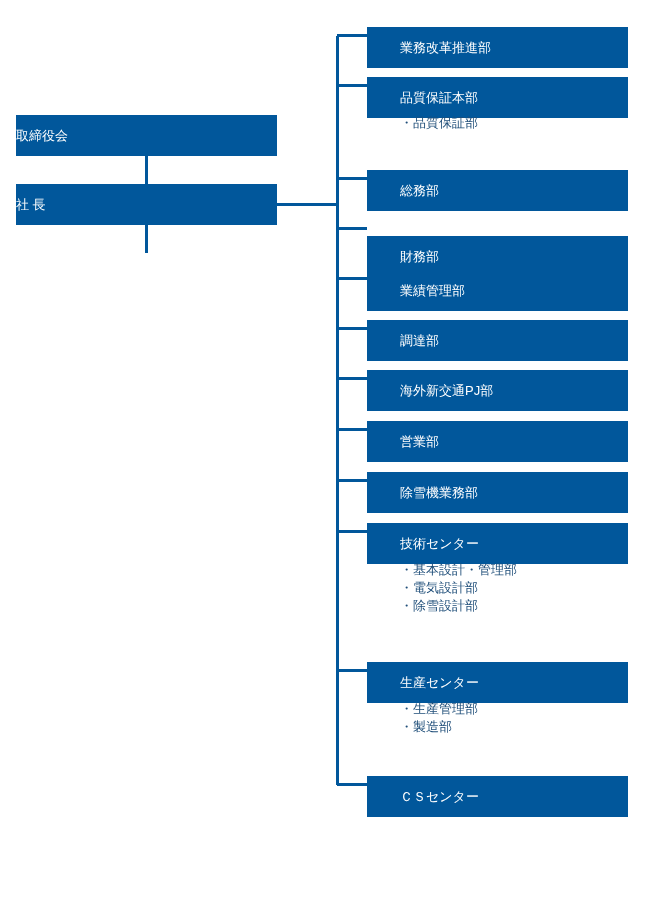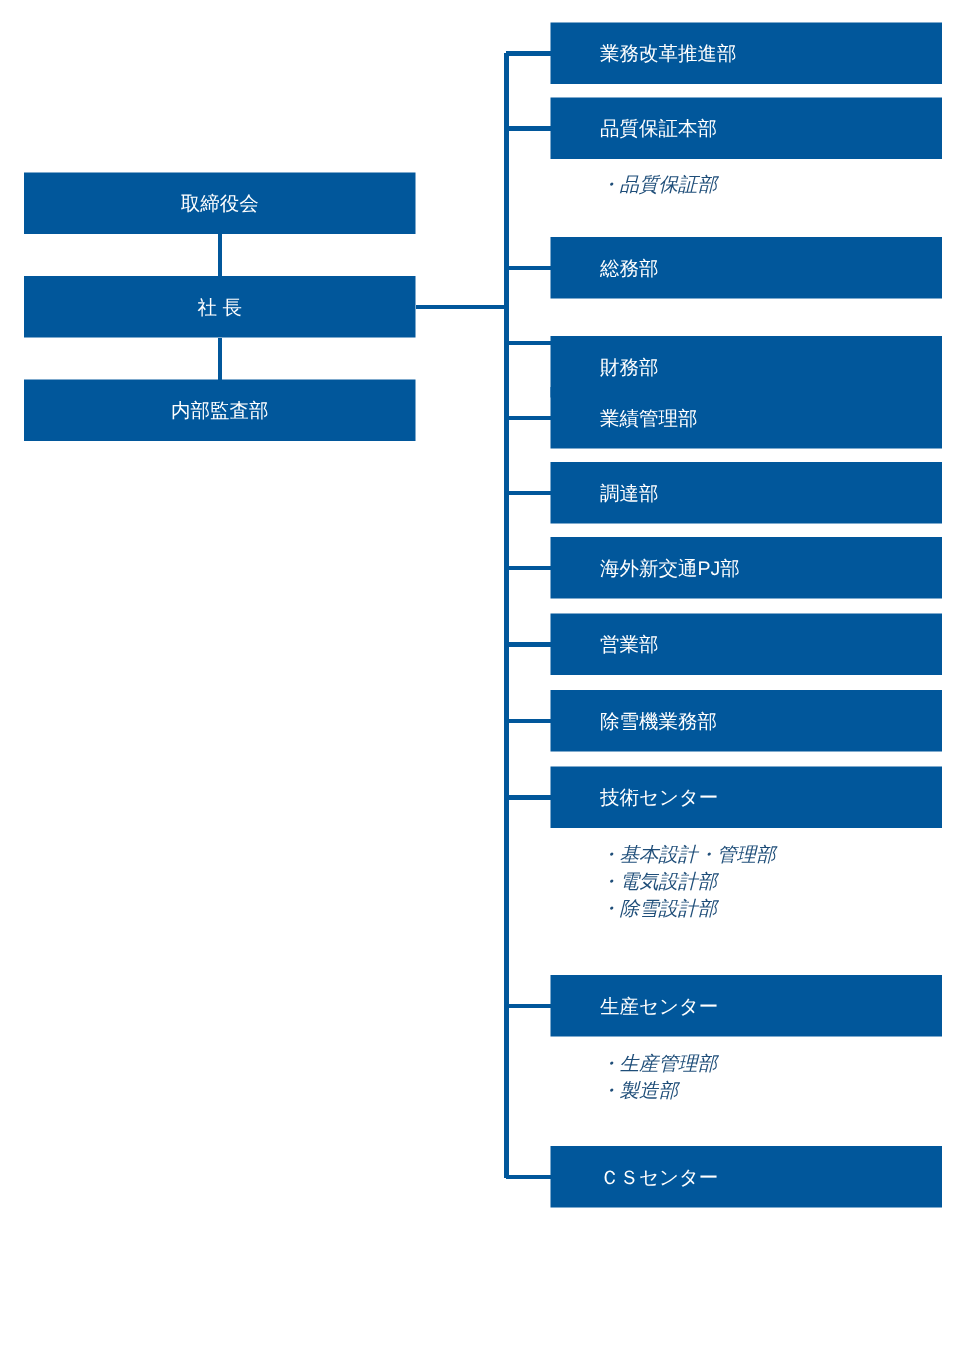--- a/index.html
+++ b/index.html
@@ -41,41 +41,40 @@
     font-size: 13px;
     line-height: 41px;
     height: 41px;
     white-space: nowrap;
     overflow: hidden;
     box-sizing: border-box;
   }
   .node-box.left-node {
     left: 16px;
     width: 261px;
-    text-align: center;
   }
   .node-box.right-node {
     left: 367px;
     width: 261px;
     text-align: left;
     padding-left: 33px;
+    margin-top: 12px;
   }
 
   
   .sub-list {
     position: absolute;
     left: 400px;
     width: 230px;
     color: #1F4E79;
     font-size: 13px;
   }
   .sub-item {
     line-height: 18px;
     white-space: nowrap;
-    font-style: italic;
   }
   .sub-bullet {
     display: inline;
   }
 </style>
 </head>
 <body>
 
 <div id="chart-root">
 
@@ -103,23 +102,20 @@
       <line x1="337" y1="670.5" x2="367" y2="670.5"></line>
       <line x1="337" y1="784.5" x2="367" y2="784.5"></line>
     </g>
   </svg>
 
   <div class="node-box left-node" style="top:115px">
     <span>取締役会</span>
   </div>
   <div class="node-box left-node" style="top:184px">
     <span>社 長</span>
-  </div>
-  <div class="node-box left-node" style="top:253px">
-    <span>内部監査部</span>
   </div>
 
   <div class="node-box right-node" style="top:15px">
     <span>業務改革推進部</span>
   </div>
   <div class="node-box right-node" style="top:65px">
     <span>品質保証本部</span>
   </div>
   <div class="node-box right-node" style="top:158px">
     <span>総務部</span>

